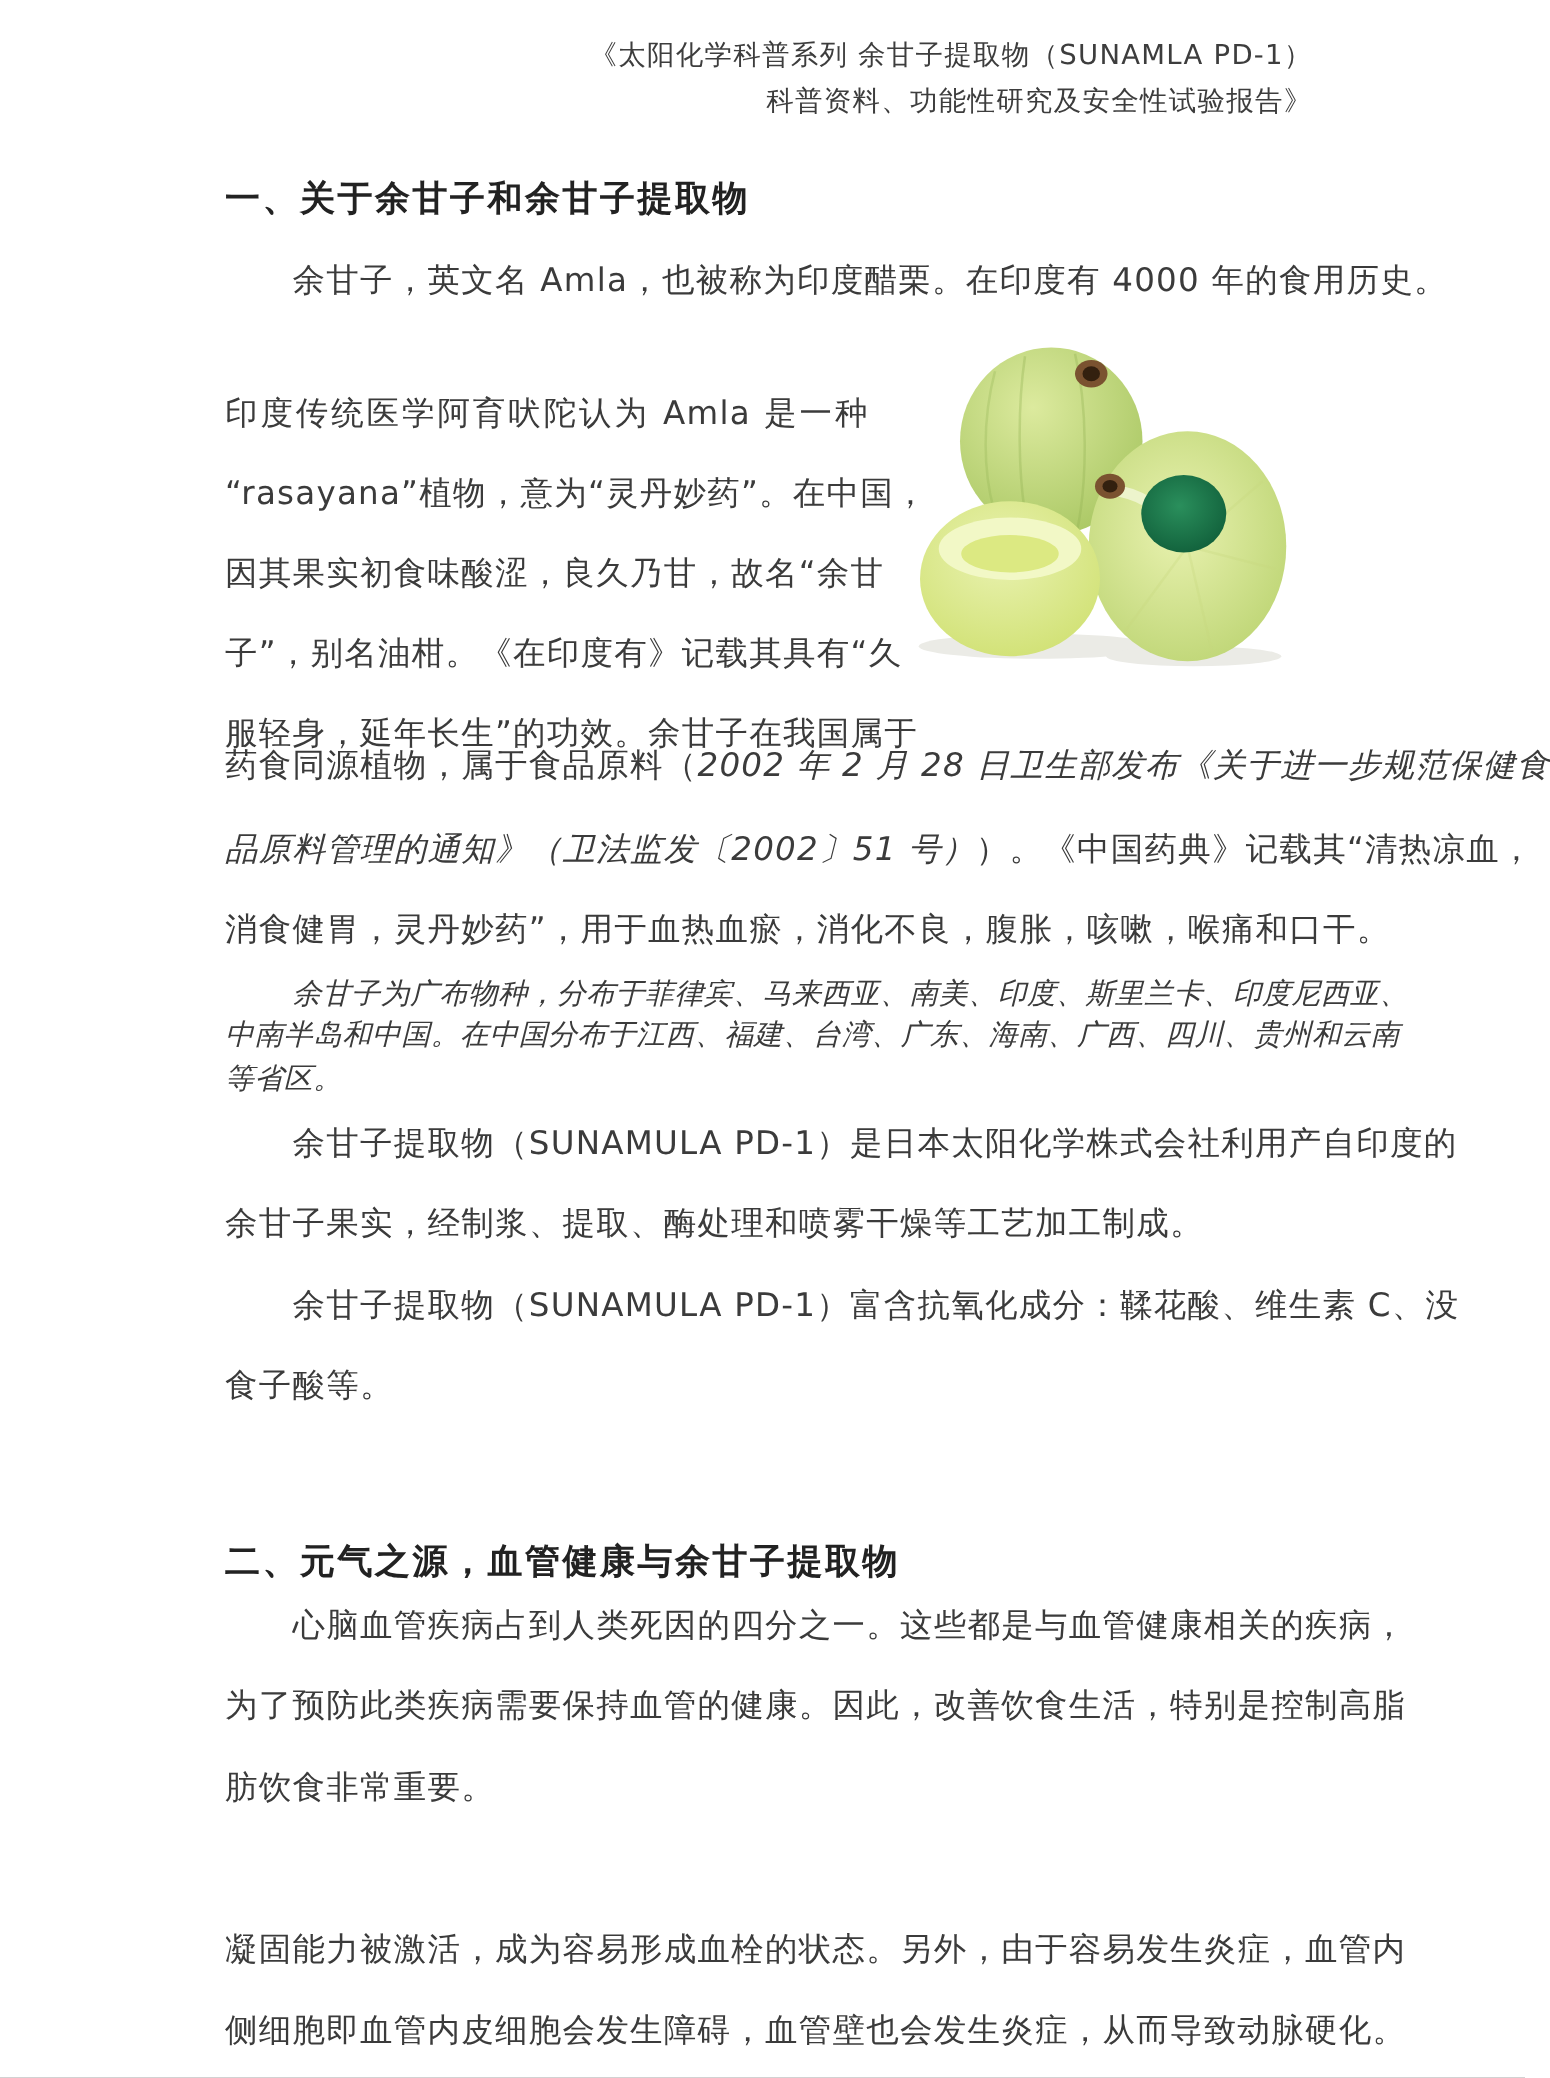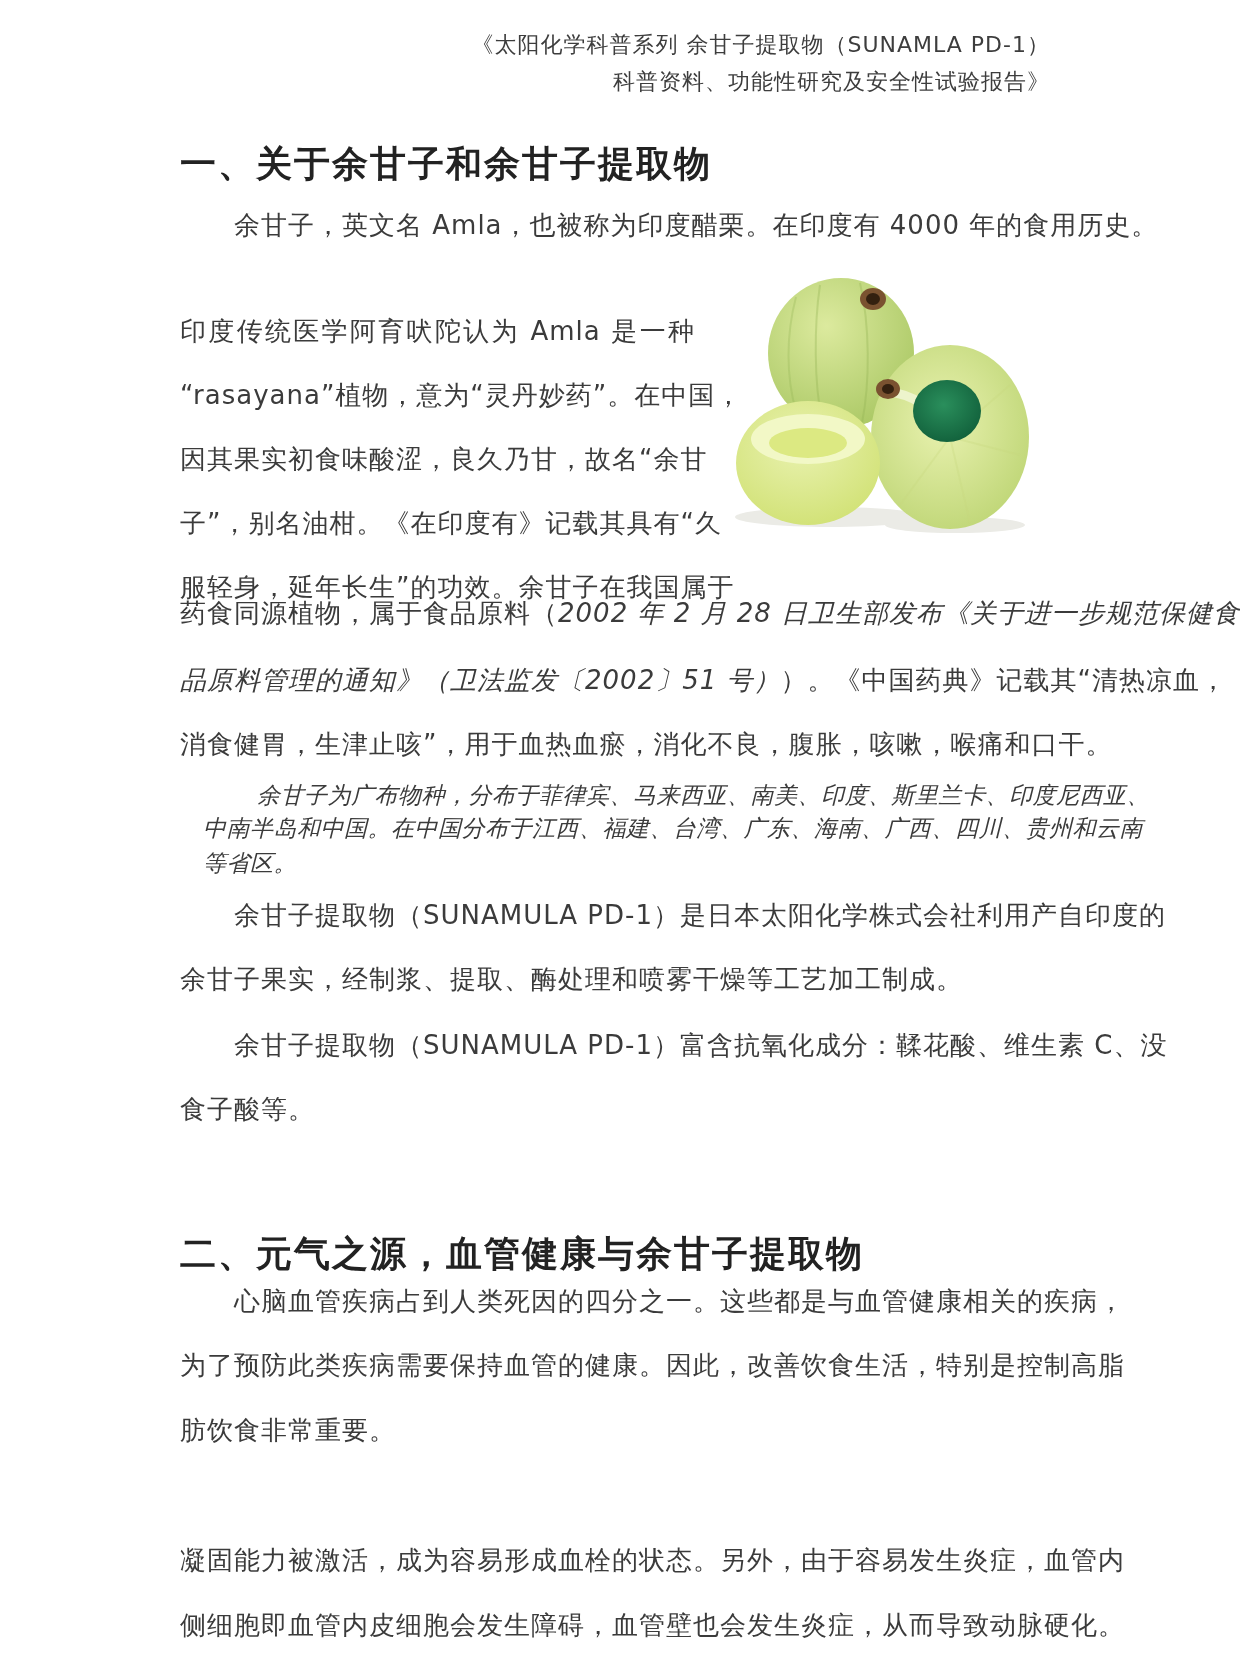--- a/index.html
+++ b/index.html
@@ -19,21 +19,21 @@
     text-align:left;
     font-size:22px;
     line-height:30px;
     white-space:nowrap;
     color:#3d3d3d;
     letter-spacing:1px;
   }
   .h-title{
     position:absolute;
     left:180px;
-    font-size:36px;
+    font-size:28px;
     font-weight:bold;
     letter-spacing:2px;
     white-space:nowrap;
     color:#222222;
   }
   .line{
     position:absolute;
     left:180px;
     width:868px;
     height:34px;
@@ -47,21 +47,20 @@
     text-align-last:justify;
   }
   .narrow{width:515px;margin-top:40px;}
   .indent{text-indent:54px;}
   .note{
     font-size:23px;
     font-style:italic;
     height:30px;
     line-height:30px;
     letter-spacing:0.5px;
-    margin-left:23px;
   }
   .it{font-style:italic;}
   .figure{
     position:absolute;
     left:720px;
     top:265px;
     width:310px;
     height:270px;
   }
 </style>
@@ -127,21 +126,21 @@
   </svg>
 
   <div class="line narrow jst" style="top:274px">印度传统医学阿育吠陀认为 Amla 是一种</div>
   <div class="line narrow jst" style="top:338px">“rasayana”植物，意为“灵丹妙药”。在中国，</div>
   <div class="line narrow jst" style="top:402px">因其果实初食味酸涩，良久乃甘，故名“余甘</div>
   <div class="line narrow jst" style="top:466px">子”，别名油柑。《在印度有》记载其具有“久</div>
   <div class="line narrow jst" style="top:530px">服轻身，延年长生”的功效。余甘子在我国属于</div>
 
   <div class="line jst" style="top:596px"><span>药食同源植物，属于食品原料（</span><span class="it">2002 年 2 月 28 日卫生部发布《关于进一步规范保健食</span></div>
   <div class="line jst" style="top:663px"><span class="it">品原料管理的通知》（卫法监发〔2002〕51 号）</span><span>）。《中国药典》记载其“清热凉血，</span></div>
-  <div class="line jst" style="top:727px">消食健胃，生津止咳”，用于血热血瘀，消化不良，腹胀，咳嗽，喉痛和口干。</div>
+  <div class="line jst" style="top:727px">消食健胃，灵丹妙药”，用于血热血瘀，消化不良，腹胀，咳嗽，喉痛和口干。</div>
 
   <div class="line note jst indent" style="top:780px">余甘子为广布物种，分布于菲律宾、马来西亚、南美、印度、斯里兰卡、印度尼西亚、</div>
   <div class="line note jst" style="top:813px">中南半岛和中国。在中国分布于江西、福建、台湾、广东、海南、广西、四川、贵州和云南</div>
   <div class="line note" style="top:848px">等省区。</div>
 
   <div class="line jst indent" style="top:898px">余甘子提取物（SUNAMULA PD-1）是日本太阳化学株式会社利用产自印度的</div>
   <div class="line" style="top:962px">余甘子果实，经制浆、提取、酶处理和喷雾干燥等工艺加工制成。</div>
 
   <div class="line jst indent" style="top:1028px">余甘子提取物（SUNAMULA PD-1）富含抗氧化成分：鞣花酸、维生素 C、没</div>
   <div class="line" style="top:1092px">食子酸等。</div>

